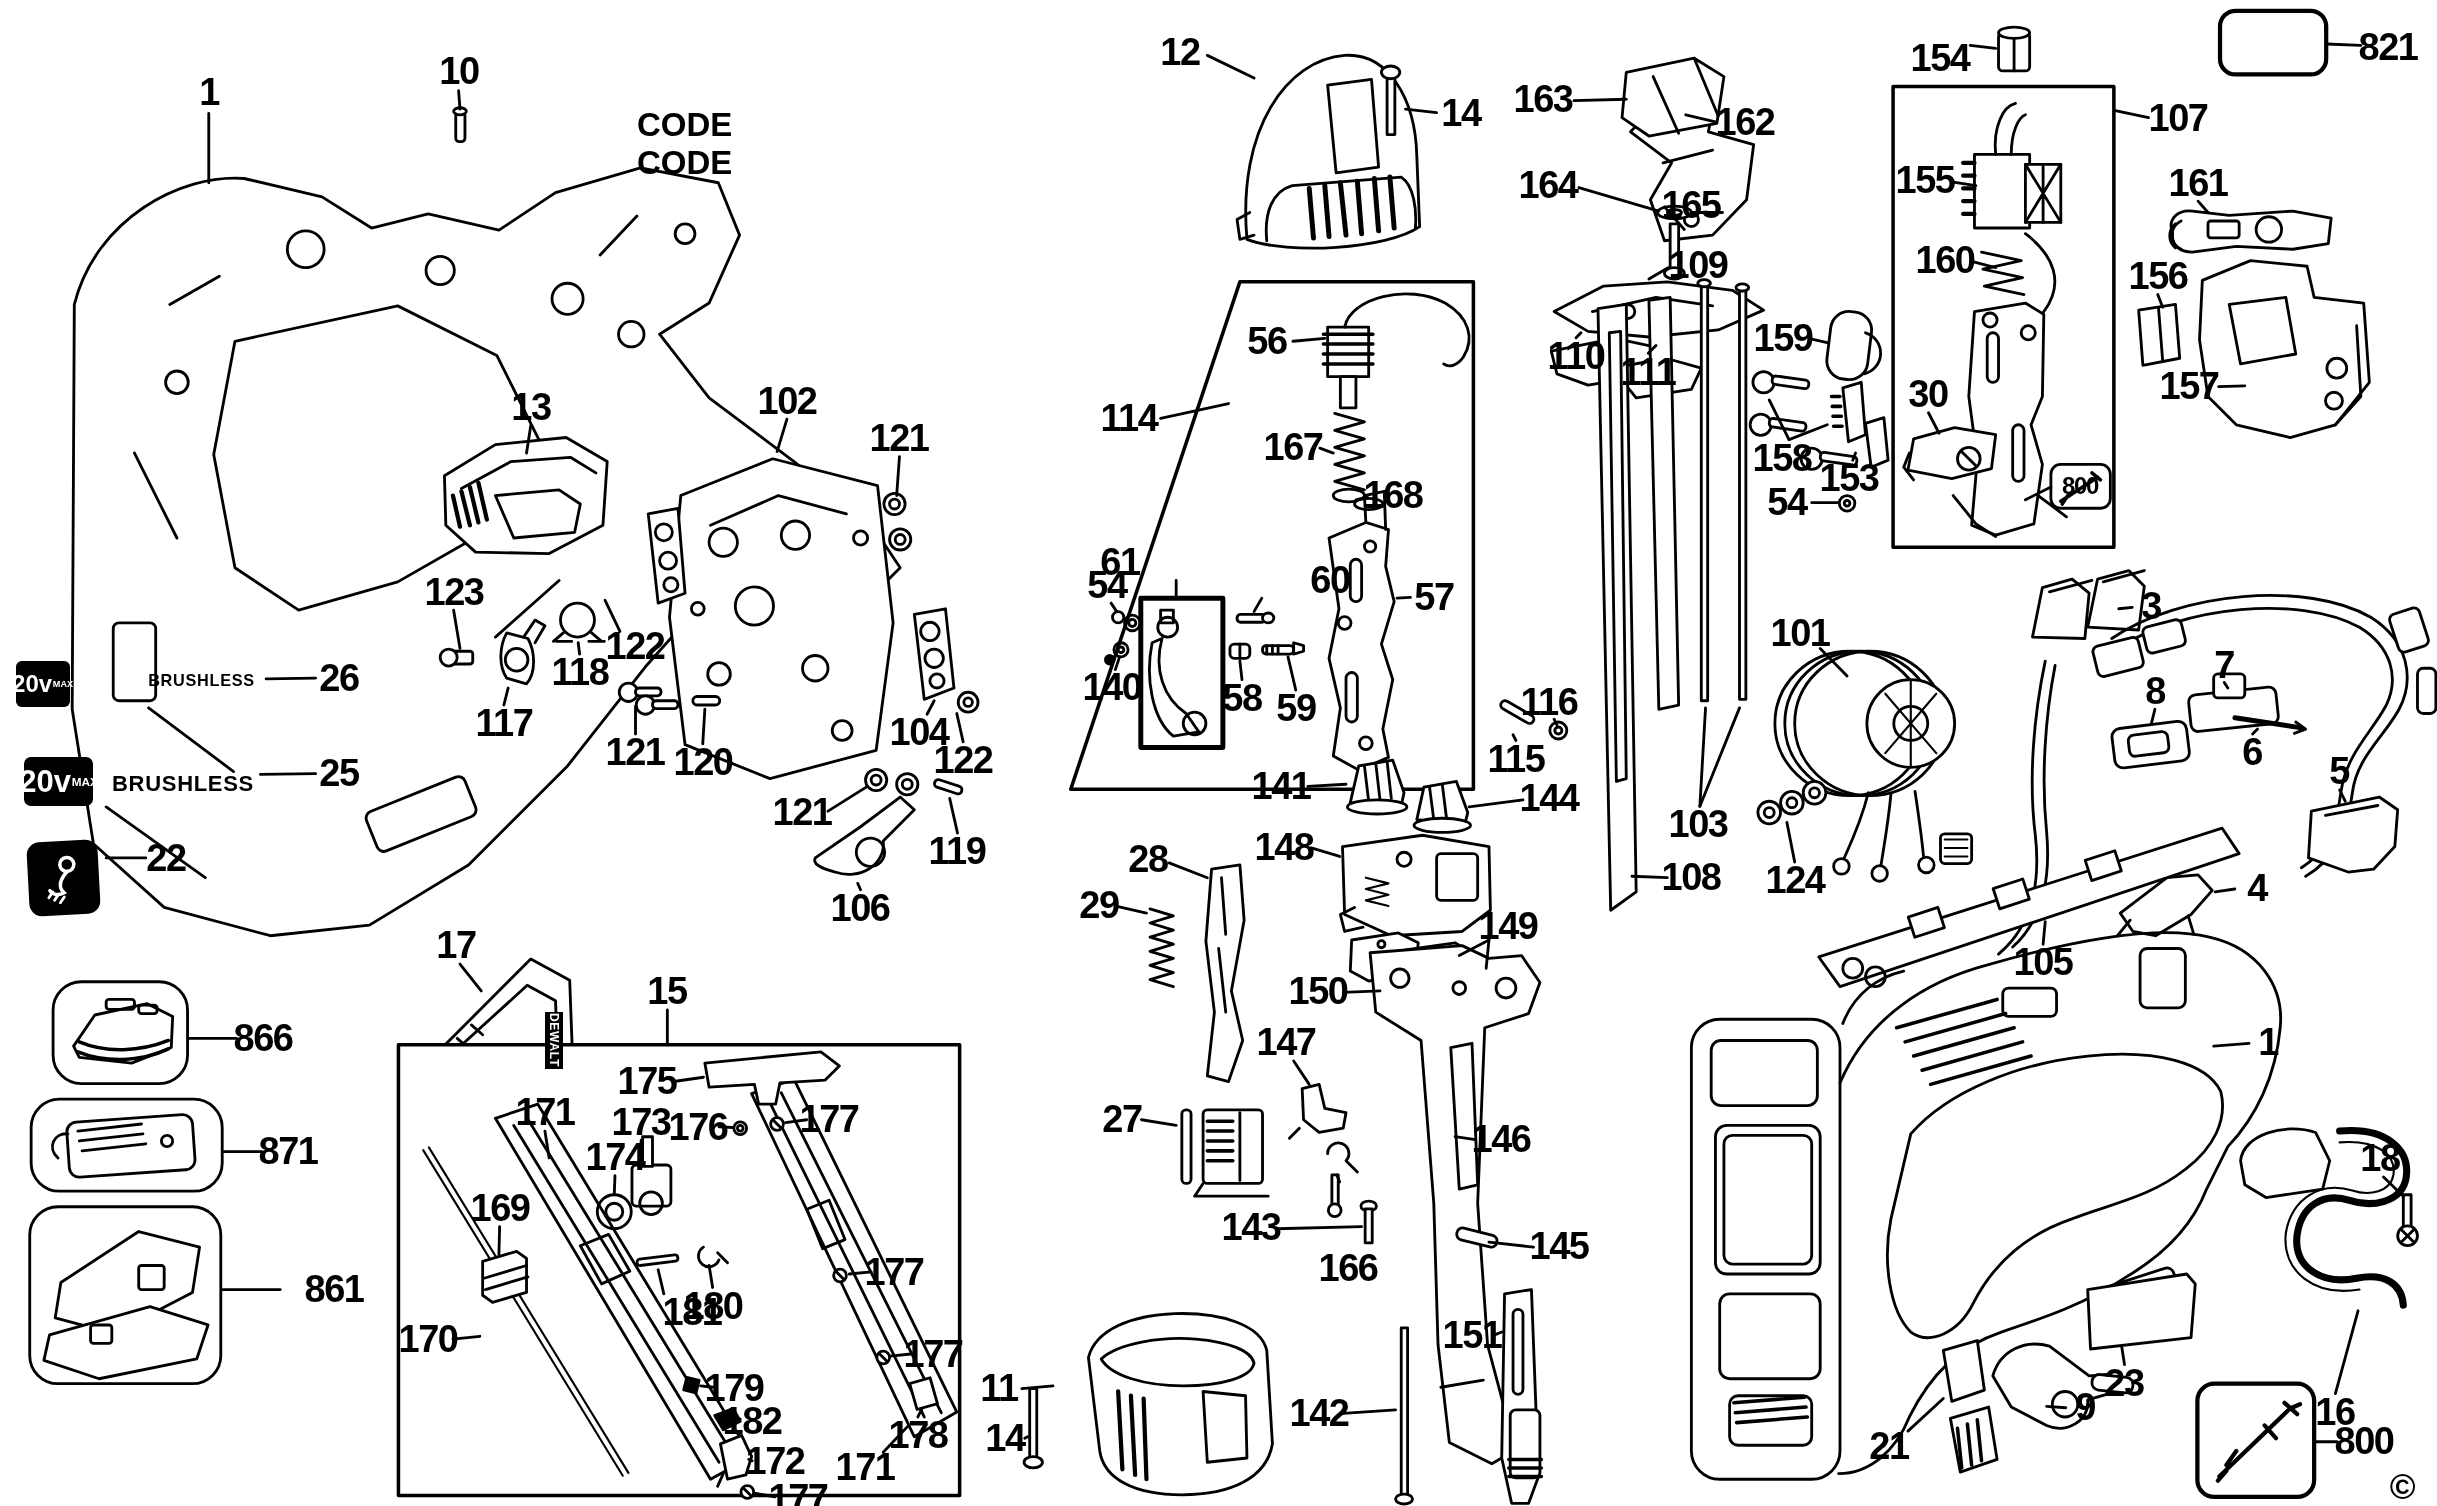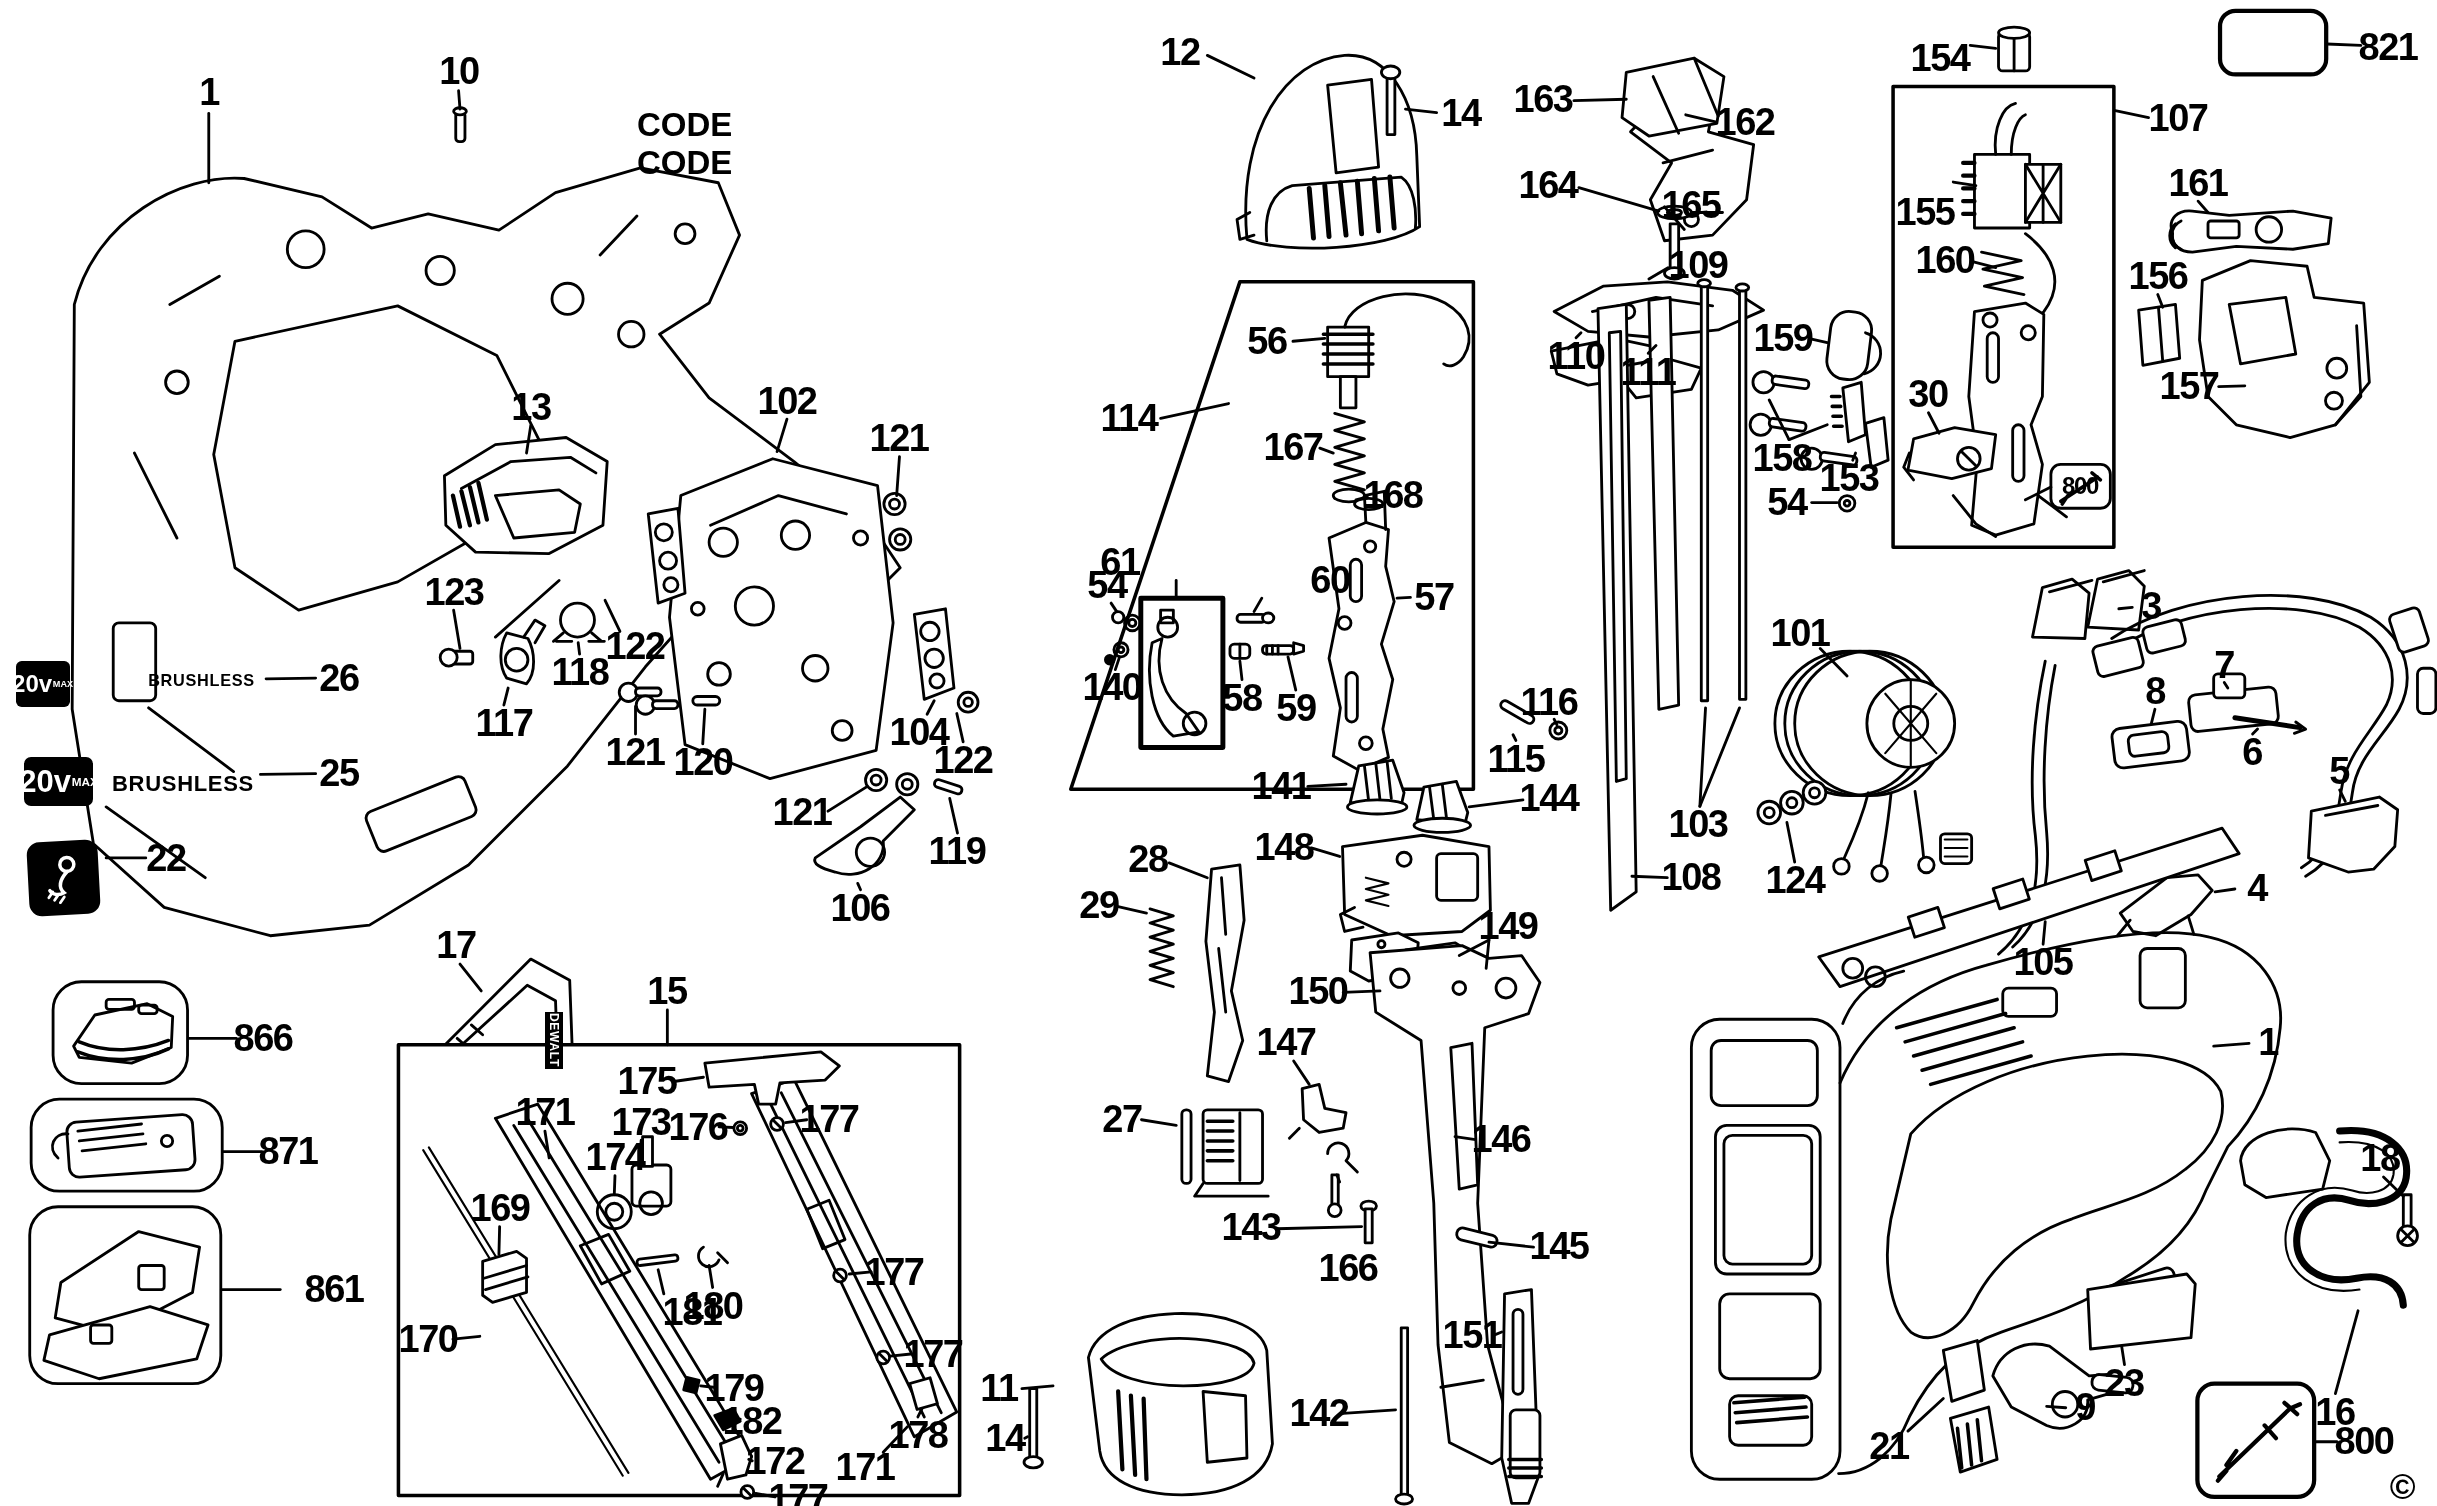--- a/index.html
+++ b/index.html
@@ -775,21 +775,21 @@
       <div class="plabel" style="left: 459px; top: 71px;">10</div>
       <div class="plabel" style="left: 1180px; top: 52px;">12</div>
       <div class="plabel" style="left: 1461px; top: 113px;">14</div>
       <div class="plabel" style="left: 1543px; top: 99px;">163</div>
       <div class="plabel" style="left: 1745px; top: 122px;">162</div>
       <div class="plabel" style="left: 1548px; top: 185px;">164</div>
       <div class="plabel" style="left: 1691px; top: 205px;">165</div>
       <div class="plabel" style="left: 1940px; top: 58px;">154</div>
       <div class="plabel" style="left: 2388px; top: 47px;">821</div>
       <div class="plabel" style="left: 2178px; top: 118px;">107</div>
-      <div class="plabel" style="left: 1925px; top: 180px; margin-top: 32px;">155</div>
+      <div class="plabel" style="left: 1925px; top: 180px;">155</div>
       <div class="plabel" style="left: 1945px; top: 260px;">160</div>
       <div class="plabel" style="left: 2198px; top: 183px;">161</div>
       <div class="plabel" style="left: 2158px; top: 276px;">156</div>
       <div class="plabel" style="left: 2189px; top: 386px;">157</div>
       <div class="plabel" style="left: 1783px; top: 338px;">159</div>
       <div class="plabel" style="left: 1782px; top: 458px;">158</div>
       <div class="plabel" style="left: 1849px; top: 478px;">153</div>
       <div class="plabel" style="left: 1787px; top: 502px;">54</div>
       <div class="plabel" style="left: 1928px; top: 394px;">30</div>
       <div class="plabel" style="left: 1698px; top: 265px;">109</div>

